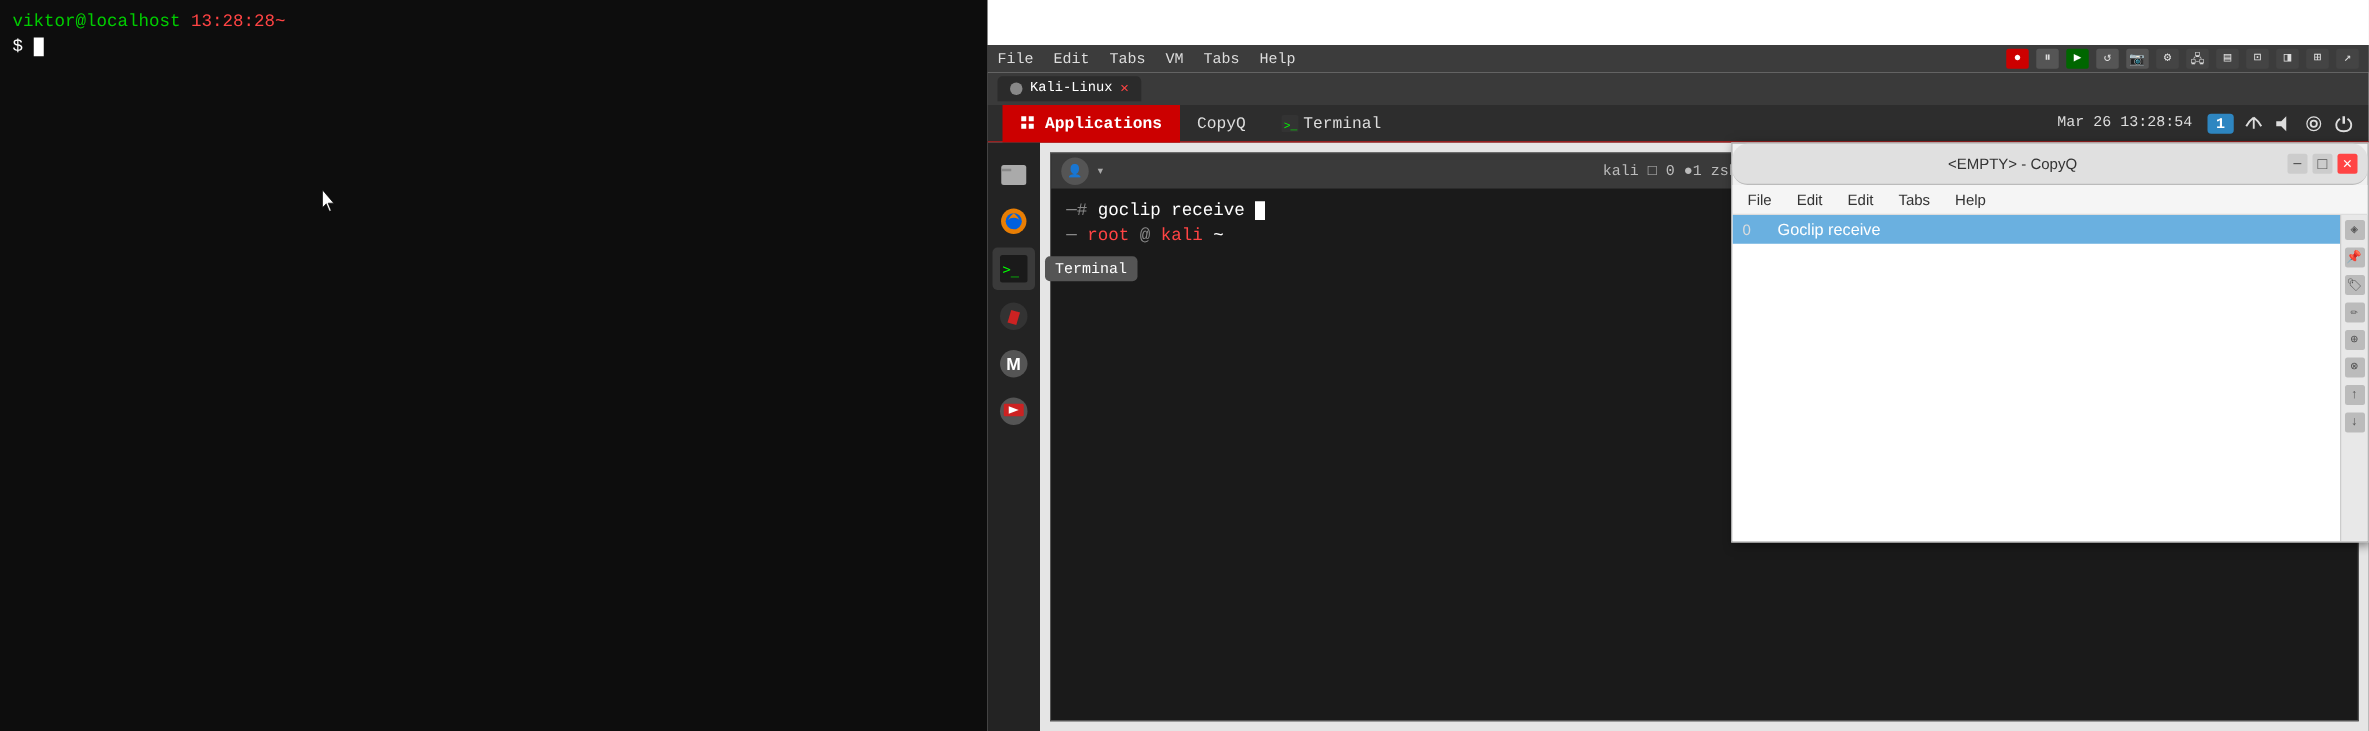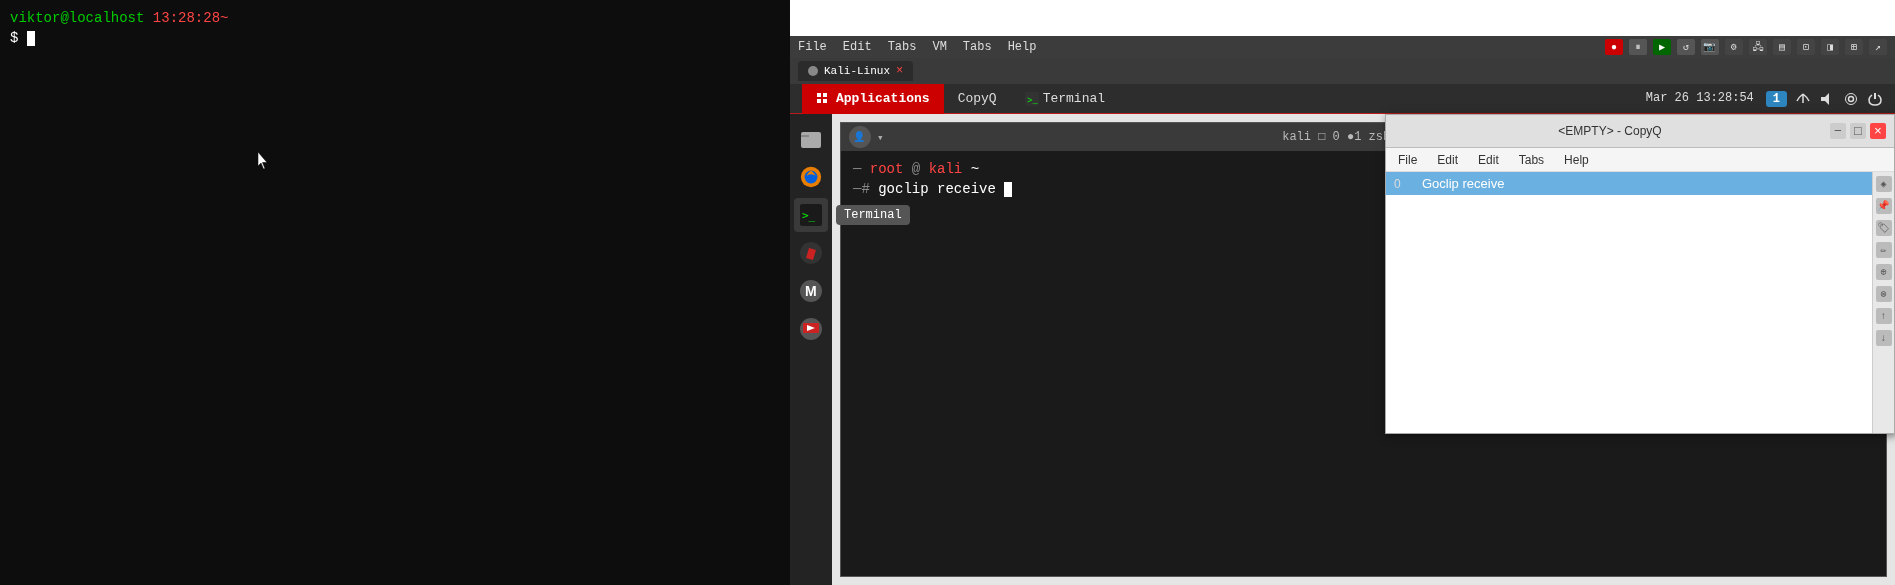--- a/index.html
+++ b/index.html
@@ -336,20 +336,21 @@
     }
 
     #copyq-titlebar {
       background: #e0e0e0;
       height: 26px;
       display: flex;
       align-items: center;
       padding: 16px 8px;
       gap: 4px;
       border-bottom: 1px solid #bbb;
+      border-radius: 12px;
     }
 
     .copyq-title-text {
       flex: 1;
       text-align: center;
       font-size: 12px;
       color: #333;
       font-family: sans-serif;
     }
 
@@ -617,30 +618,30 @@
               <circle cx="8" cy="13" r="1.5" fill="#aaa"></circle>
             </svg>
             <span class="titlebar-btn">−</span>
             <span class="titlebar-btn">□</span>
             <span class="titlebar-btn" style="color:#f44;">×</span>
           </div>
         </div>
 
         <div id="terminal-content">
           <div class="term-line">
+            <span style="color:#888;">─#</span>
+            <span class="prompt-cmd"> <span>goclip receive</span></span>
+            <span class="cursor"></span>
+          </div>
+          <div class="term-line">
             <span style="color:#888;">─</span>
             <span class="prompt-user">root</span>
             <span style="color:#888;">@</span>
             <span class="prompt-host">kali</span>
             <span class="prompt-tilde"> ~</span>
-          </div>
-          <div class="term-line">
-            <span style="color:#888;">─#</span>
-            <span class="prompt-cmd"> <span>goclip receive</span></span>
-            <span class="cursor"></span>
           </div>
         </div>
       </div>
 
       <div id="copyq-window">
 
         <div id="copyq-titlebar">
           <span class="copyq-title-text">&lt;EMPTY&gt; - CopyQ</span>
           <div class="copyq-wm-btn">−</div>
           <div class="copyq-wm-btn">□</div>

